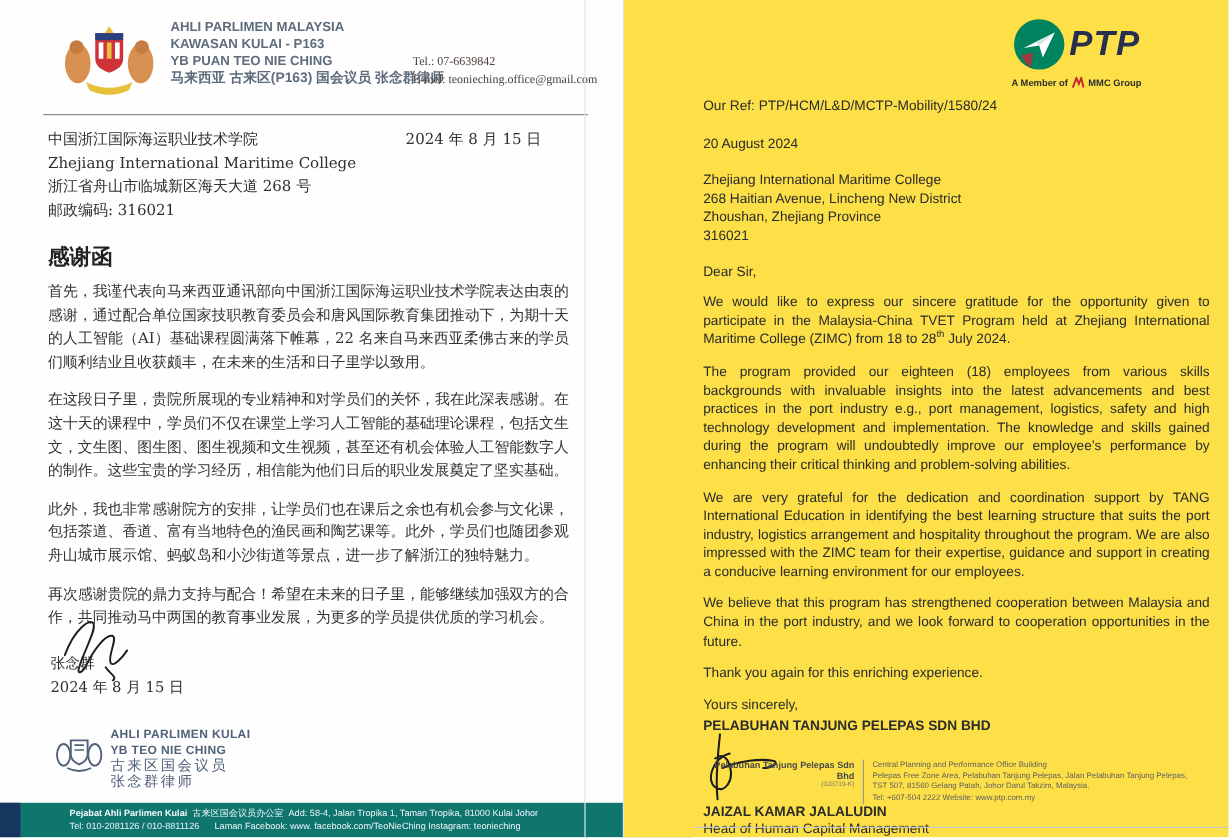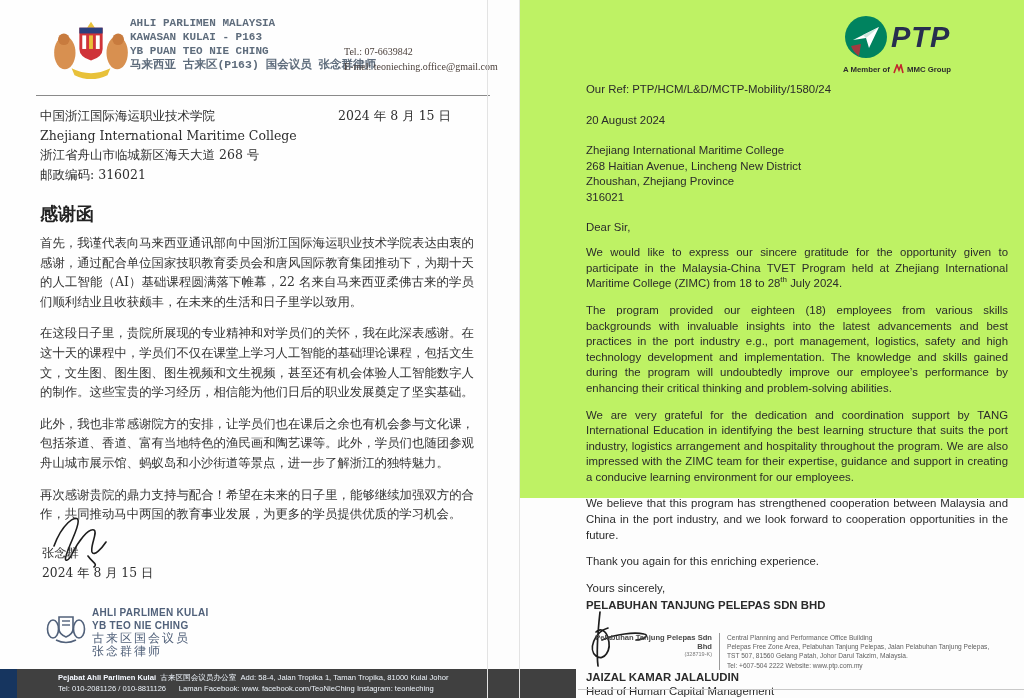--- a/index.html
+++ b/index.html
@@ -4,45 +4,45 @@
 <style>
   html,body{margin:0;padding:0;background:#ffffff;}
   .screen{position:relative;width:1024px;height:698px;background:#fdfdfd;overflow:hidden;
           font-family:"Liberation Sans",sans-serif;color:#2b2b2b;}
   
   .gutter-line{position:absolute;top:0;width:1px;height:698px;background:#e3e3e3;}
   
   .lp{position:absolute;left:0;top:0;width:487px;height:698px;background:#fefefe;}
   .lp-header{position:absolute;top:16px;left:52px;display:flex;align-items:flex-start;}
   .lp-crest{width:78px;height:64px;flex:none;}
-  .lp-head-text{color:#5e6c7c;font-weight:bold;font-size:11px;line-height:14px;white-space:nowrap;font-family:Liberation Mono, monospace;}
+  .lp-head-text{margin-left:12px;color:#5e6c7c;font-weight:bold;font-size:11px;line-height:14px;white-space:nowrap;}
   .lp-head-text .cn{font-size:11.5px;}
   .lp-contact{position:absolute;top:44px;left:344px;font-family:"Liberation Serif",serif;
               color:#4c413c;font-size:10px;line-height:15px;white-space:nowrap;}
   .lp-rule{position:absolute;top:95px;left:36px;width:454px;border-top:1.5px solid #8a8a8a;}
   .cnserif{font-family:"DejaVu Serif","Liberation Serif",serif;}
   .lp-recipient{position:absolute;top:106px;left:40px;width:300px;font-size:12.5px;line-height:19.5px;color:#2e2e2e;}
   .lp-date{position:absolute;top:108px;left:338px;font-size:12.5px;color:#2e2e2e;white-space:nowrap;}
   .lp-title{position:absolute;top:202px;left:40px;font-size:18px;font-weight:bold;color:#222;}
   .lp-body{position:absolute;top:233px;left:40px;width:434px;font-size:12.4px;line-height:19.6px;
            text-align:justify;color:#333;}
   .lp-body p{margin:0 0 12px 0;}
   .lp-sig{position:absolute;top:512px;left:48px;}
   .lp-signoff{position:absolute;top:544px;left:42px;font-size:12.3px;line-height:19.5px;color:#2e2e2e;}
   .lp-stamp{position:absolute;top:607px;left:46px;display:flex;align-items:flex-start;color:#51617a;}
   .lp-stamp-crest{width:40px;height:36px;margin-top:2px;flex:none;}
   .lp-stamp-text{margin-left:6px;}
   .lp-stamp-text .rom{font-weight:bold;font-size:10px;line-height:12.5px;letter-spacing:.3px;}
   .lp-stamp-text .chn{font-family:"DejaVu Serif",serif;font-size:12px;line-height:13px;letter-spacing:2px;}
-  .lp-footer{position:absolute;left:0;bottom:0;width:576px;height:29px;background:#404040;}
+  .lp-footer{position:absolute;left:0;bottom:0;width:576px;height:29px;background:#0f766e;}
   .lp-footer-dark{position:absolute;left:0;bottom:0;width:17px;height:29px;background:#16355f;}
   .lp-footer-text{position:absolute;left:58px;top:3px;font-size:7.6px;line-height:11px;color:#eef4fb;white-space:nowrap;}
   .lp-footer-text b{color:#f4f8ff;}
   
-  .rp{position:absolute;left:520px;top:0;width:504px;height:498px;background:#bef264;}
+  .rp{position:absolute;left:520px;top:0;width:504px;height:698px;background:#fde047;}
   .rp-logo{position:absolute;top:14px;left:323px;width:150px;}
   .rp-logo-row{display:flex;align-items:center;}
   .rp-logo-mark{width:46px;height:46px;flex:none;}
   .rp-logo-word{font-size:29px;font-weight:900;font-style:italic;color:#272e4f;letter-spacing:1px;margin-left:2px;}
   .rp-tagline{margin-top:4px;margin-left:0;font-size:7.8px;font-weight:bold;color:#2e2e2e;
               display:flex;align-items:center;white-space:nowrap;}
   .rp-tagline .mmc-mark{width:11px;height:10px;margin:0 3px;}
   .rp-body{position:absolute;top:82px;left:66px;width:422px;font-size:11.4px;line-height:15.6px;color:#2b2b2b;}
   .rp-body p{margin:0 0 11px 0;}
   .rp-body .just{text-align:justify;}

